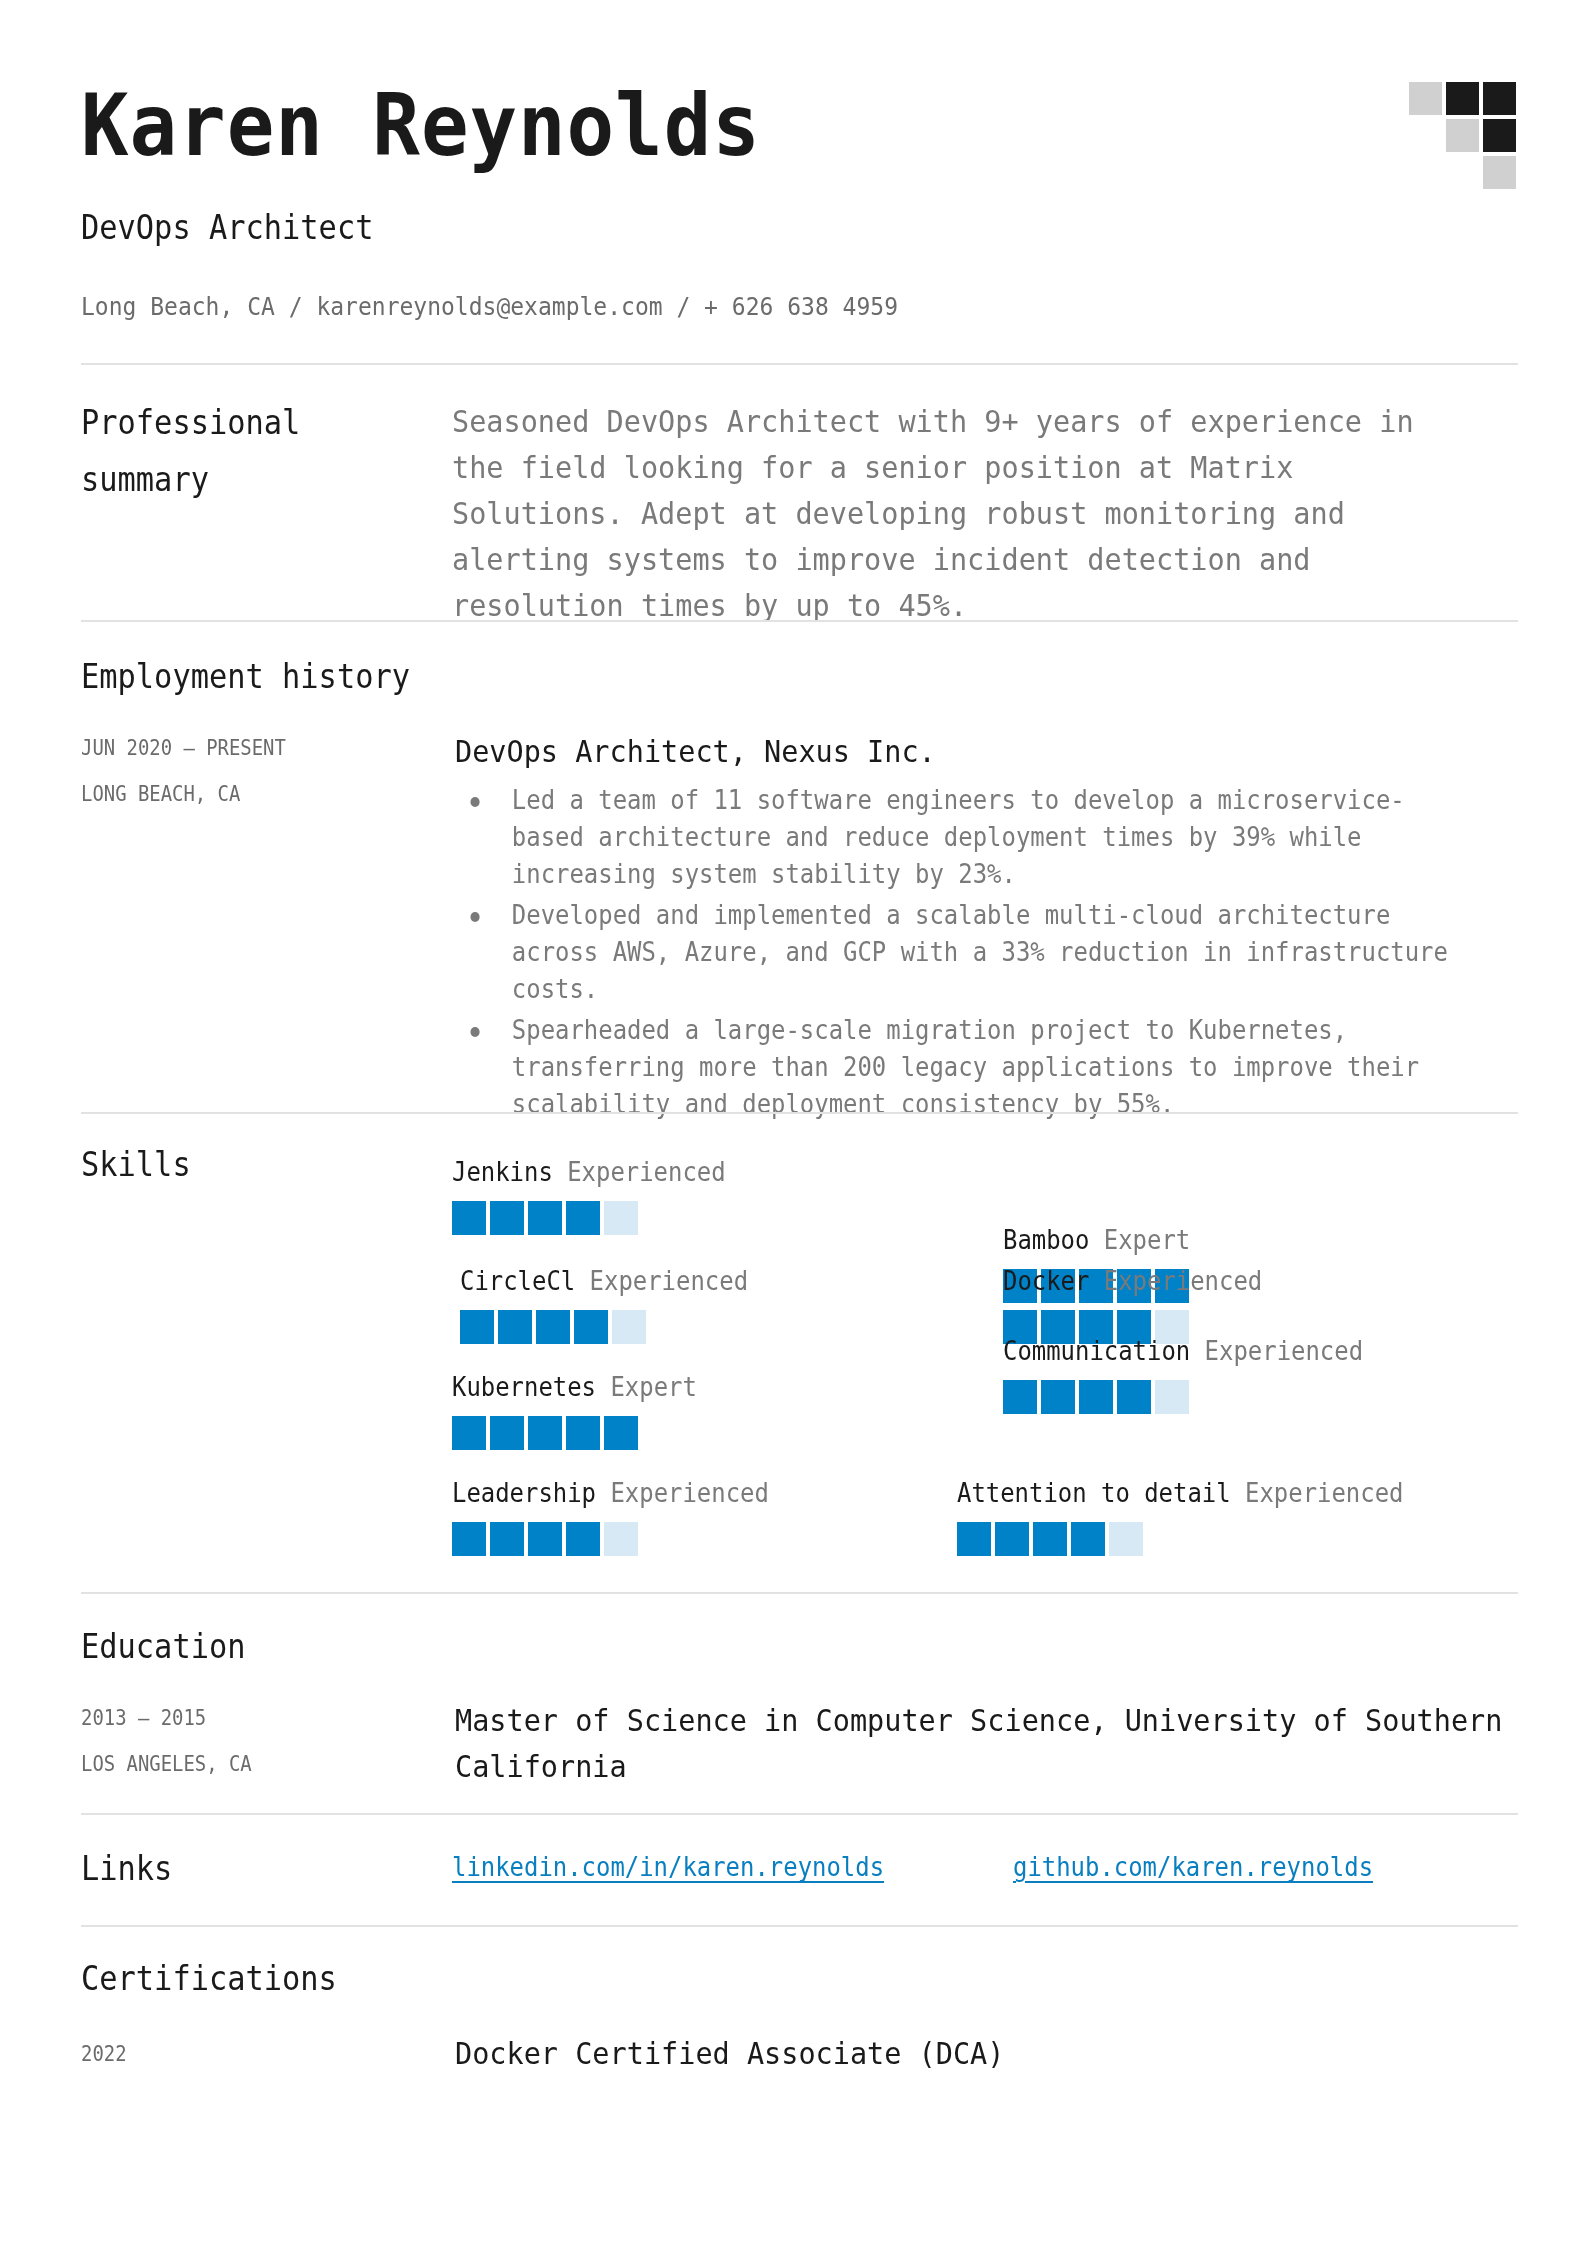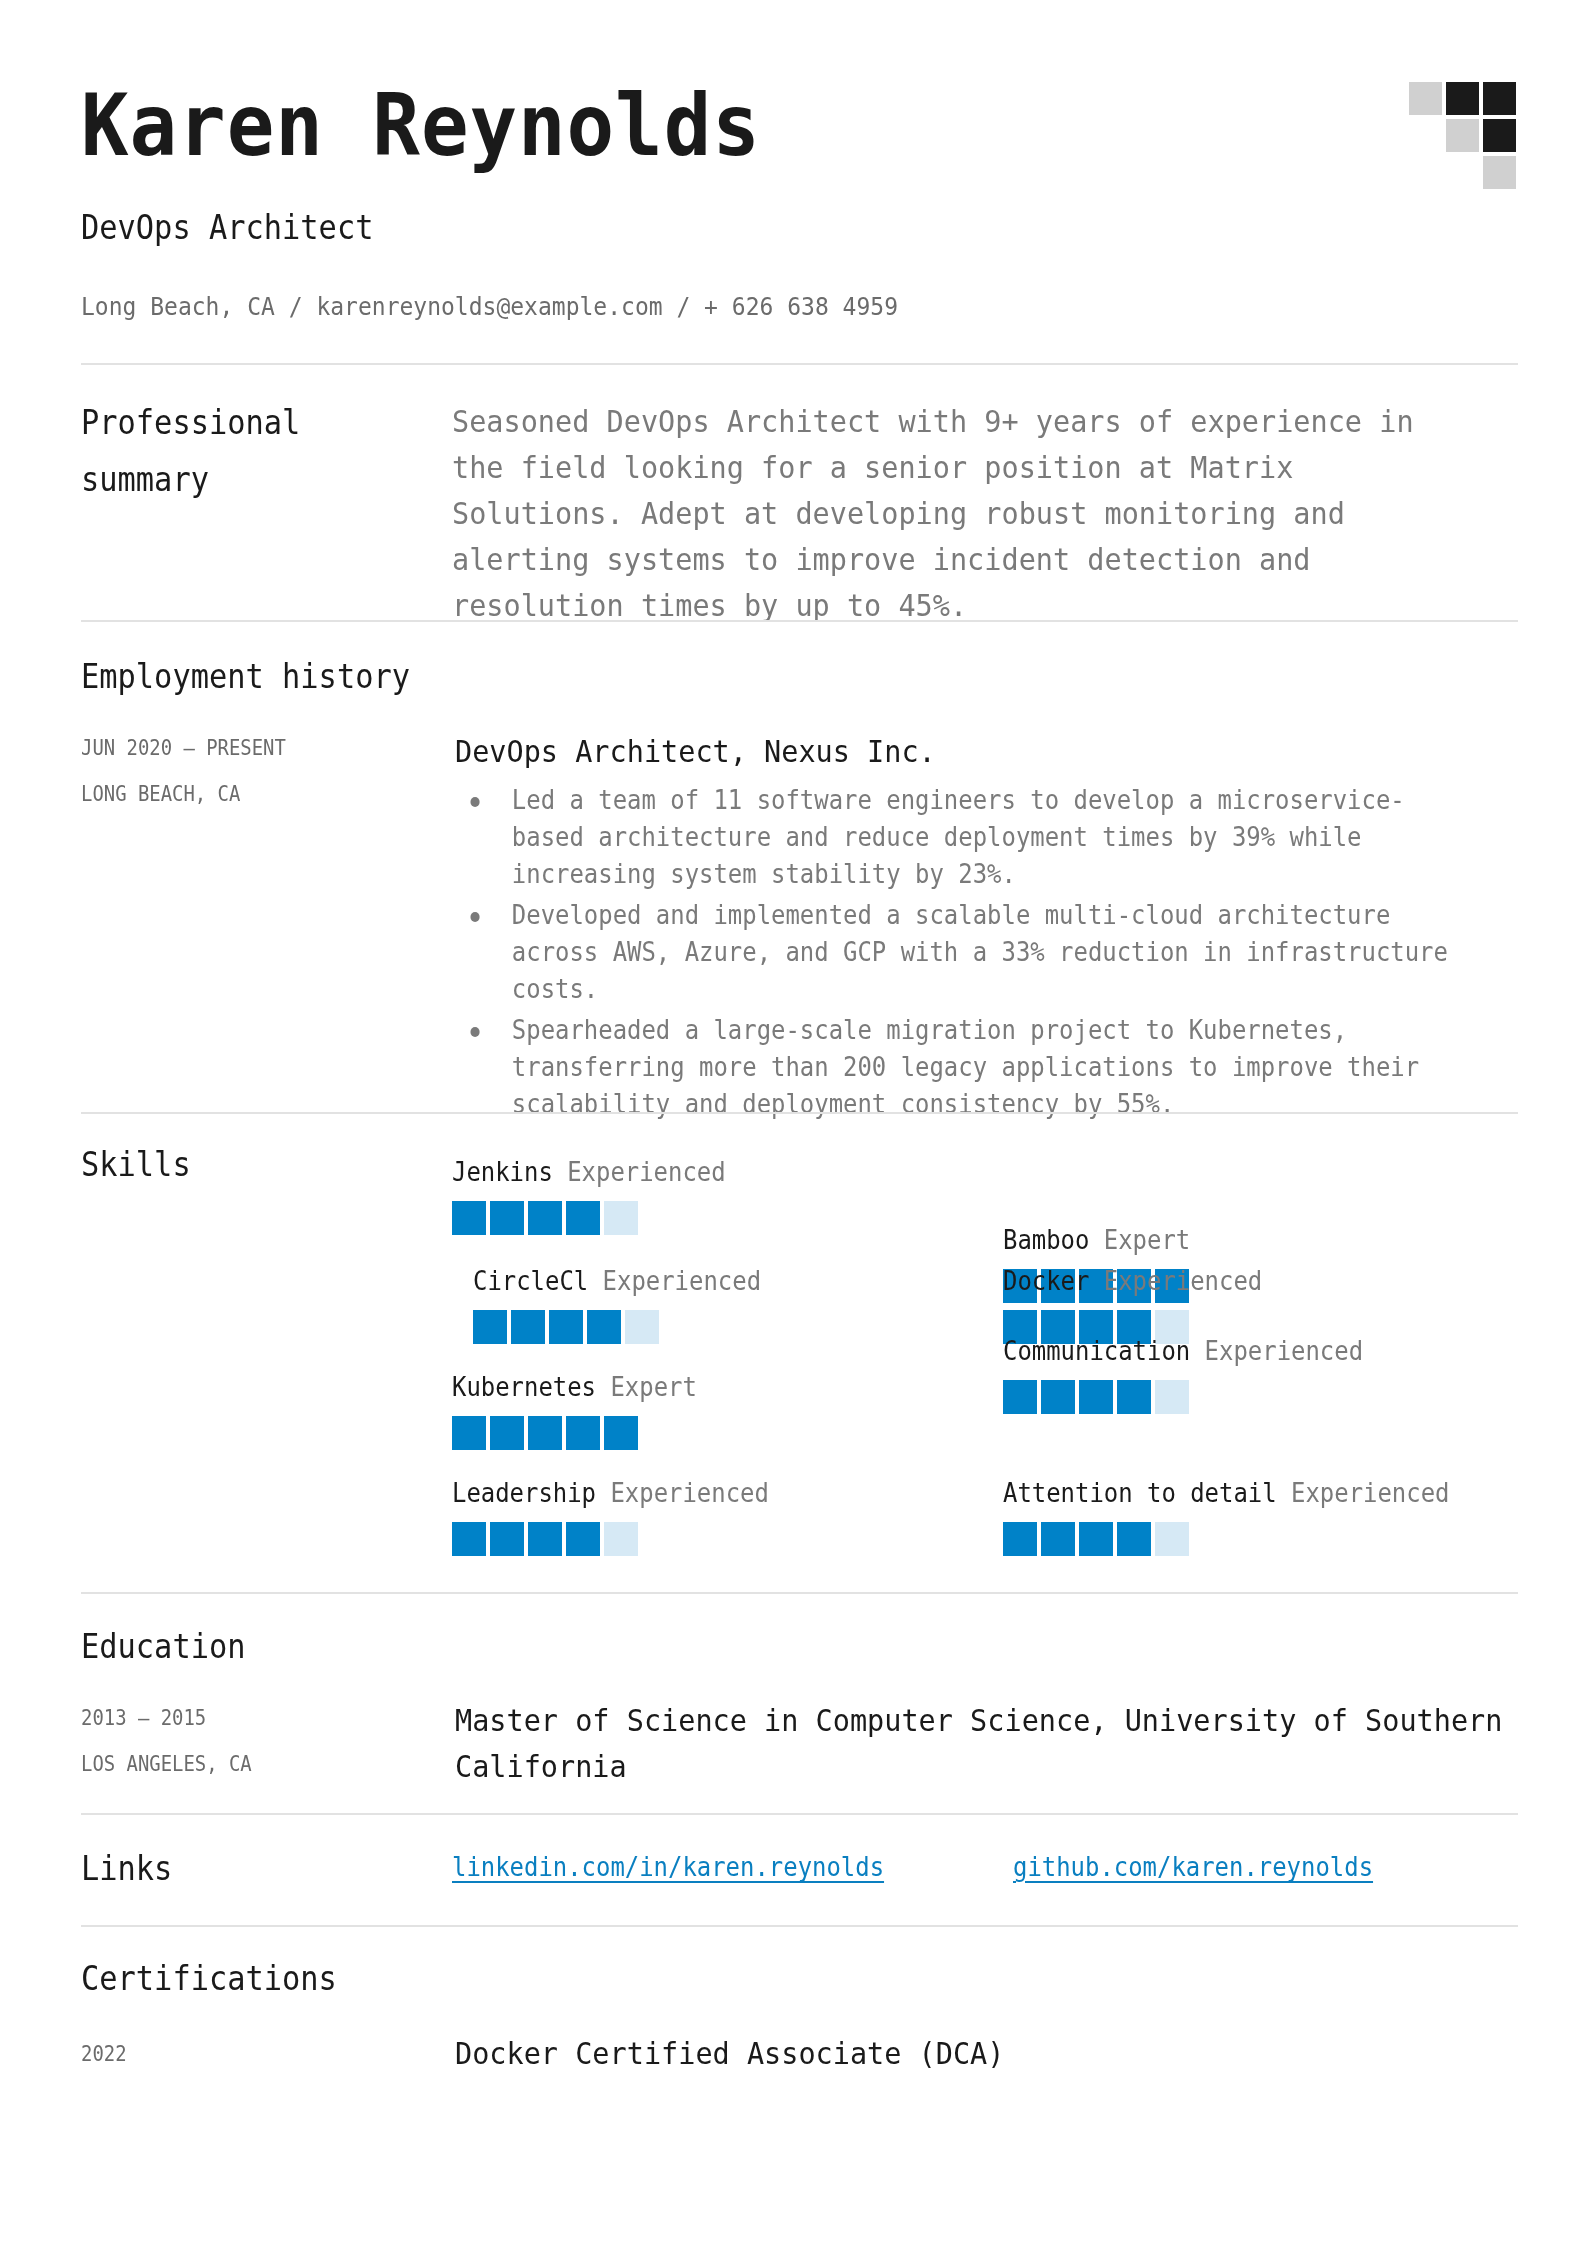--- a/index.html
+++ b/index.html
@@ -139,21 +139,21 @@
       <div class="skill" style="left: 922px; top: 1223px;">
         <div class="skill-label"><span class="skill-name">Bamboo</span> <span class="skill-level">Expert</span></div>
         <div class="bar">
           <div class="cell on" style="background: rgb(0, 130, 200);"></div>
           <div class="cell on" style="background: rgb(0, 130, 200);"></div>
           <div class="cell on" style="background: rgb(0, 130, 200);"></div>
           <div class="cell on" style="background: rgb(0, 130, 200);"></div>
           <div class="cell on" style="background: rgb(0, 130, 200);"></div>
         </div>
       </div>
-      <div class="skill" style="left: 392px; top: 1264px;">
+      <div class="skill" style="left: 379px; top: 1264px;">
         <div class="skill-label"><span class="skill-name">CircleCl</span> <span class="skill-level">Experienced</span></div>
         <div class="bar">
           <div class="cell on" style="background: rgb(0, 130, 200);"></div>
           <div class="cell on" style="background: rgb(0, 130, 200);"></div>
           <div class="cell on" style="background: rgb(0, 130, 200);"></div>
           <div class="cell on" style="background: rgb(0, 130, 200);"></div>
           <div class="cell" style="background: rgb(214, 233, 245);"></div>
         </div>
       </div>
       <div class="skill" style="left: 922px; top: 1264px;">
@@ -189,21 +189,21 @@
       <div class="skill" style="left: 371px; top: 1476px; text-align: right;">
         <div class="skill-label"><span class="skill-name">Leadership</span> <span class="skill-level">Experienced</span></div>
         <div class="bar">
           <div class="cell on" style="background: rgb(0, 130, 200);"></div>
           <div class="cell on" style="background: rgb(0, 130, 200);"></div>
           <div class="cell on" style="background: rgb(0, 130, 200);"></div>
           <div class="cell on" style="background: rgb(0, 130, 200);"></div>
           <div class="cell" style="background: rgb(214, 233, 245);"></div>
         </div>
       </div>
-      <div class="skill" style="left: 922px; top: 1476px;">
+      <div class="skill" style="left: 876px; top: 1476px;">
         <div class="skill-label"><span class="skill-name">Attention to detail</span> <span class="skill-level">Experienced</span></div>
         <div class="bar">
           <div class="cell on" style="background: rgb(0, 130, 200);"></div>
           <div class="cell on" style="background: rgb(0, 130, 200);"></div>
           <div class="cell on" style="background: rgb(0, 130, 200);"></div>
           <div class="cell on" style="background: rgb(0, 130, 200);"></div>
           <div class="cell" style="background: rgb(214, 233, 245);"></div>
         </div>
       </div>
     </div>

